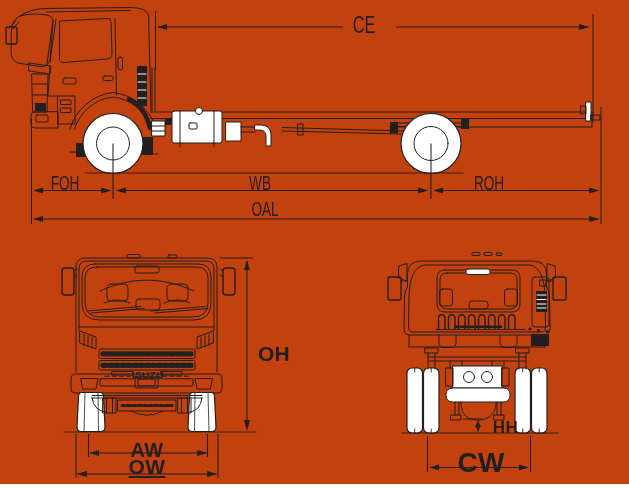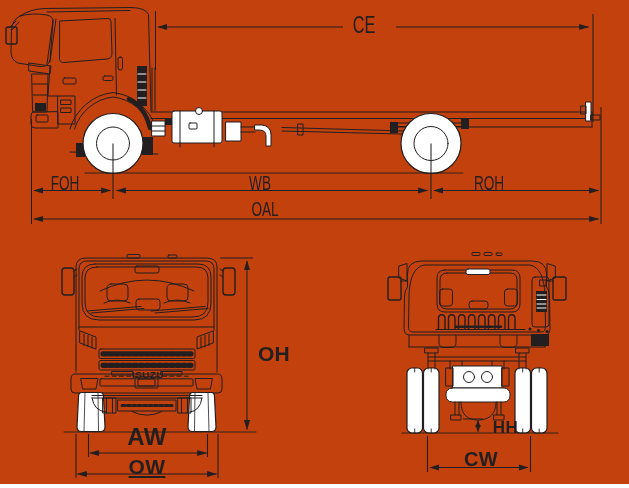--- a/index.html
+++ b/index.html
@@ -278,20 +278,20 @@
   </g>
 </svg>
 
 <span class="lbl cond" style="left:334px;top:13px;width:60px;font-size:24px;">CE</span>
 <span class="lbl cond" style="left:35px;top:173px;width:60px;font-size:20px;">FOH</span>
 <span class="lbl cond" style="left:230px;top:173px;width:60px;font-size:20px;">WB</span>
 <span class="lbl cond" style="left:459px;top:173px;width:60px;font-size:20px;">ROH</span>
 <span class="lbl cond" style="left:235px;top:199px;width:60px;font-size:20px;">OAL</span>
 
 <span class="lbl b" style="left:250px;top:343px;width:40px;font-size:21px;text-align:right;">OH</span>
-<span class="lbl b" style="left:122px;top:425px;width:50px;font-size:24px;">AW</span>
+<span class="lbl b" style="left:122px;top:440px;width:50px;font-size:20px;">AW</span>
 <span class="lbl b" style="left:122px;top:456px;width:50px;font-size:21px;text-decoration:underline;">OW</span>
 <span class="lbl b" style="left:486px;top:419px;width:32px;font-size:17px;text-align:right;">HH</span>
-<span class="lbl b" style="left:456px;top:449px;width:50px;font-size:20px;">CW</span>
+<span class="lbl b" style="left:456px;top:449px;width:50px;font-size:28px;">CW</span>
 
 <span class="lbl logo" style="left:123px;top:336px;width:50px;margin-top:34px;">ISUZU</span>
 
 </div>
 
 </body></html>

